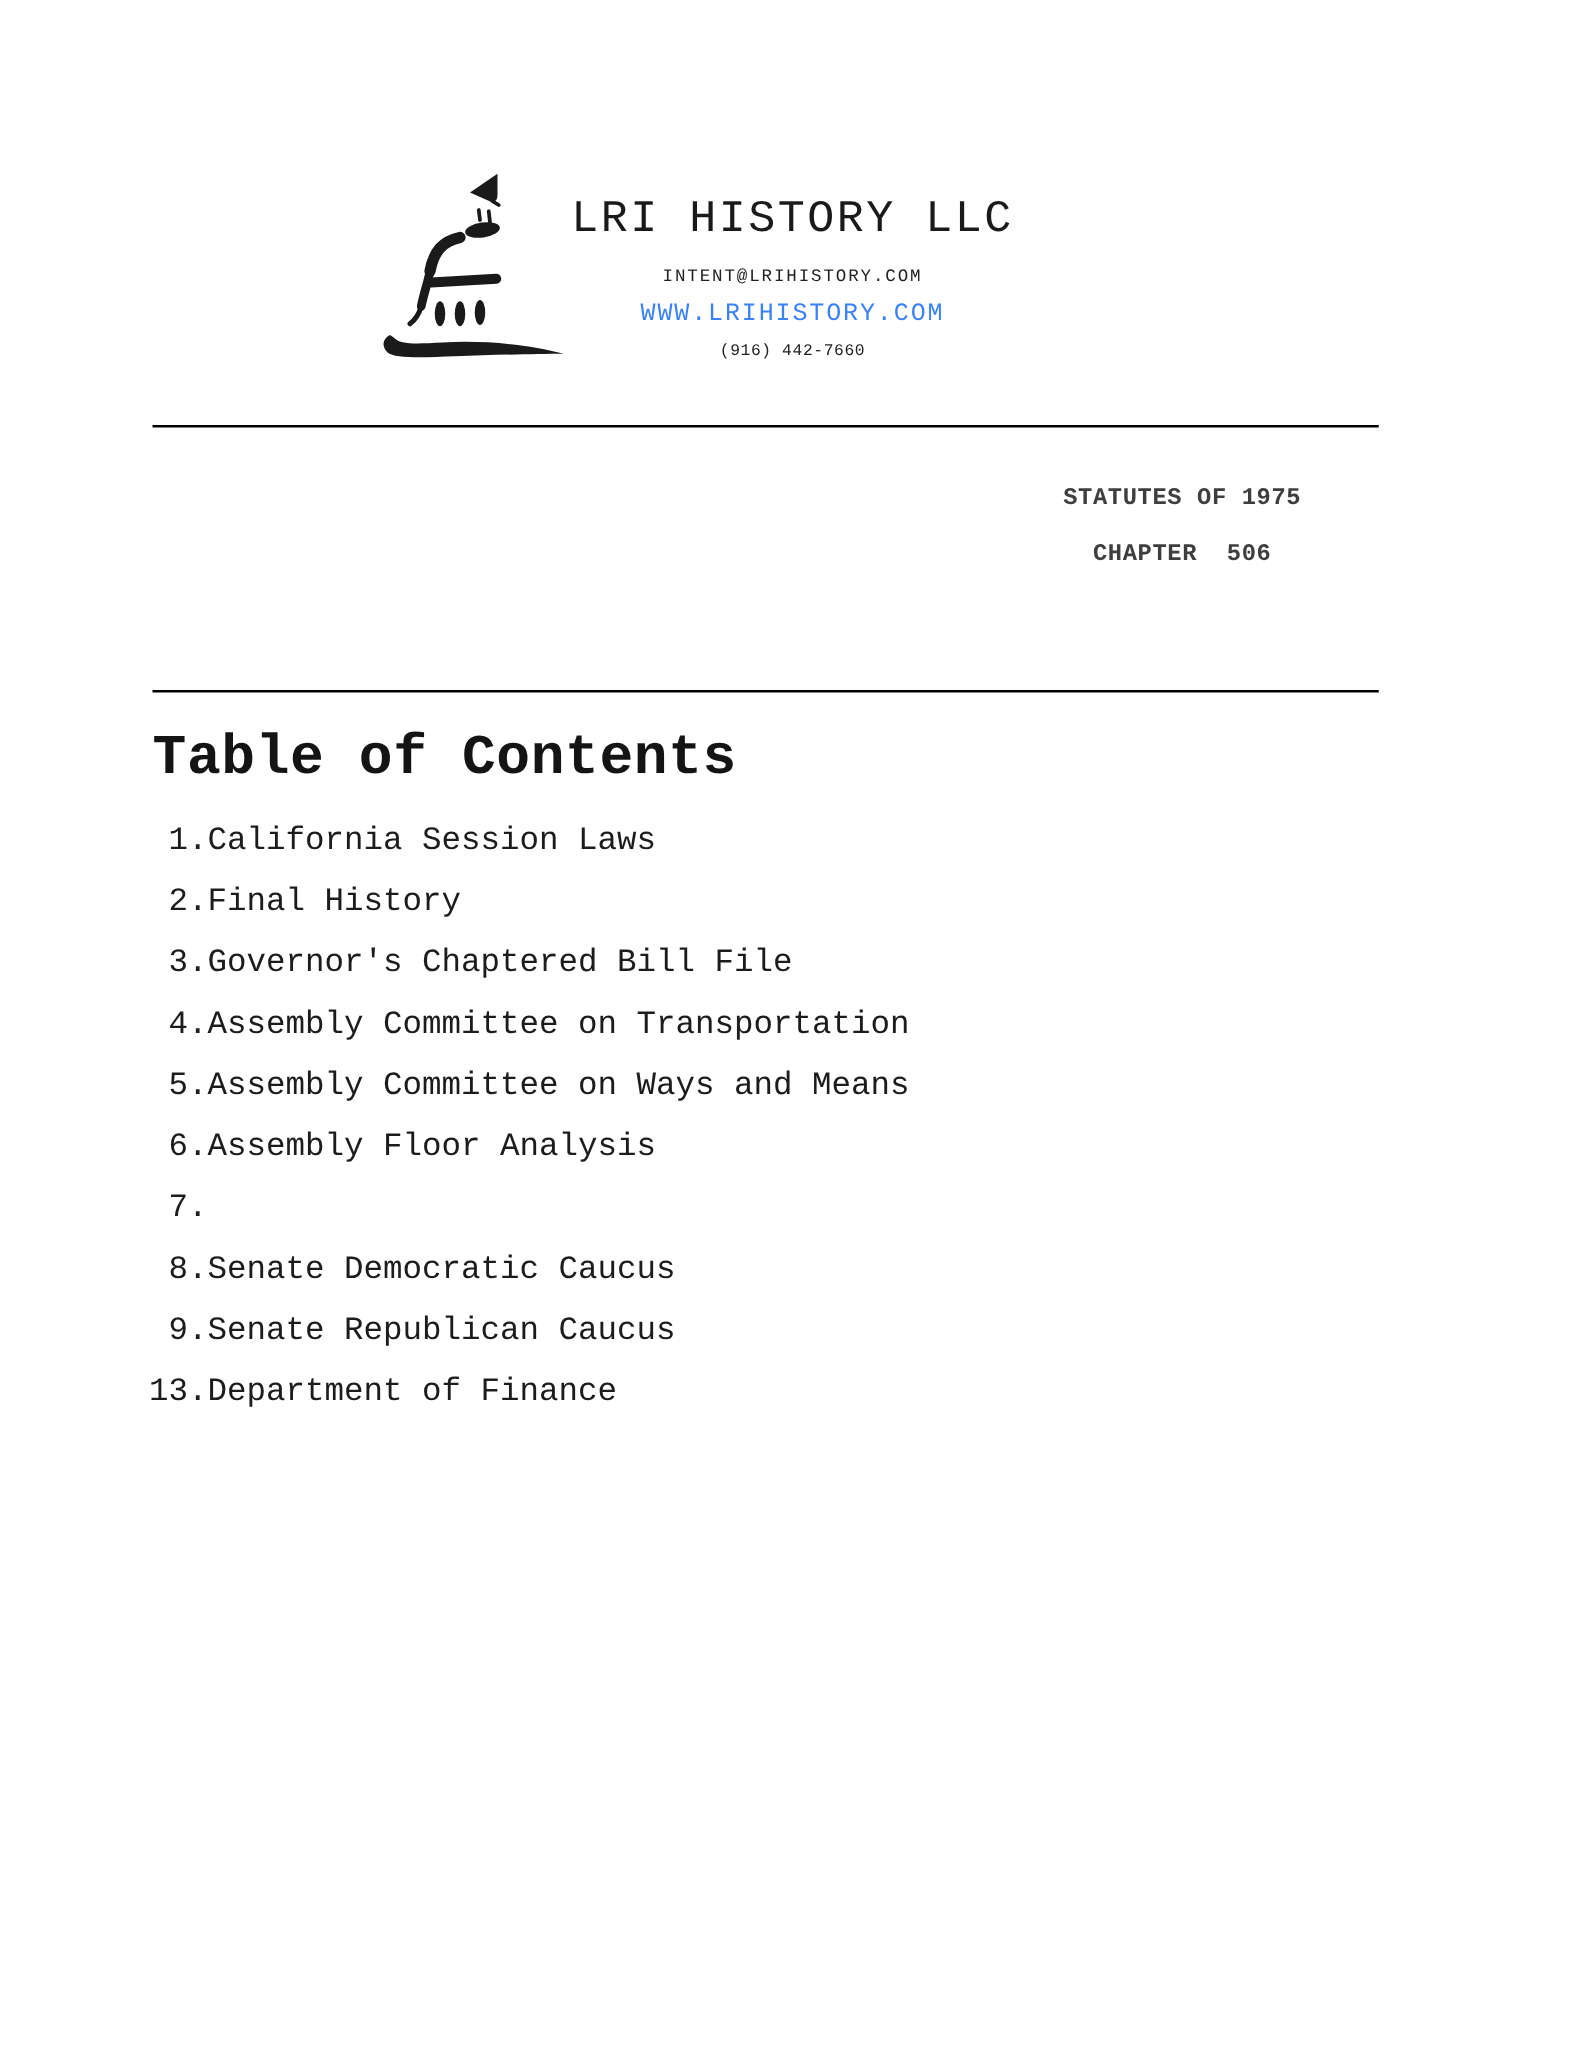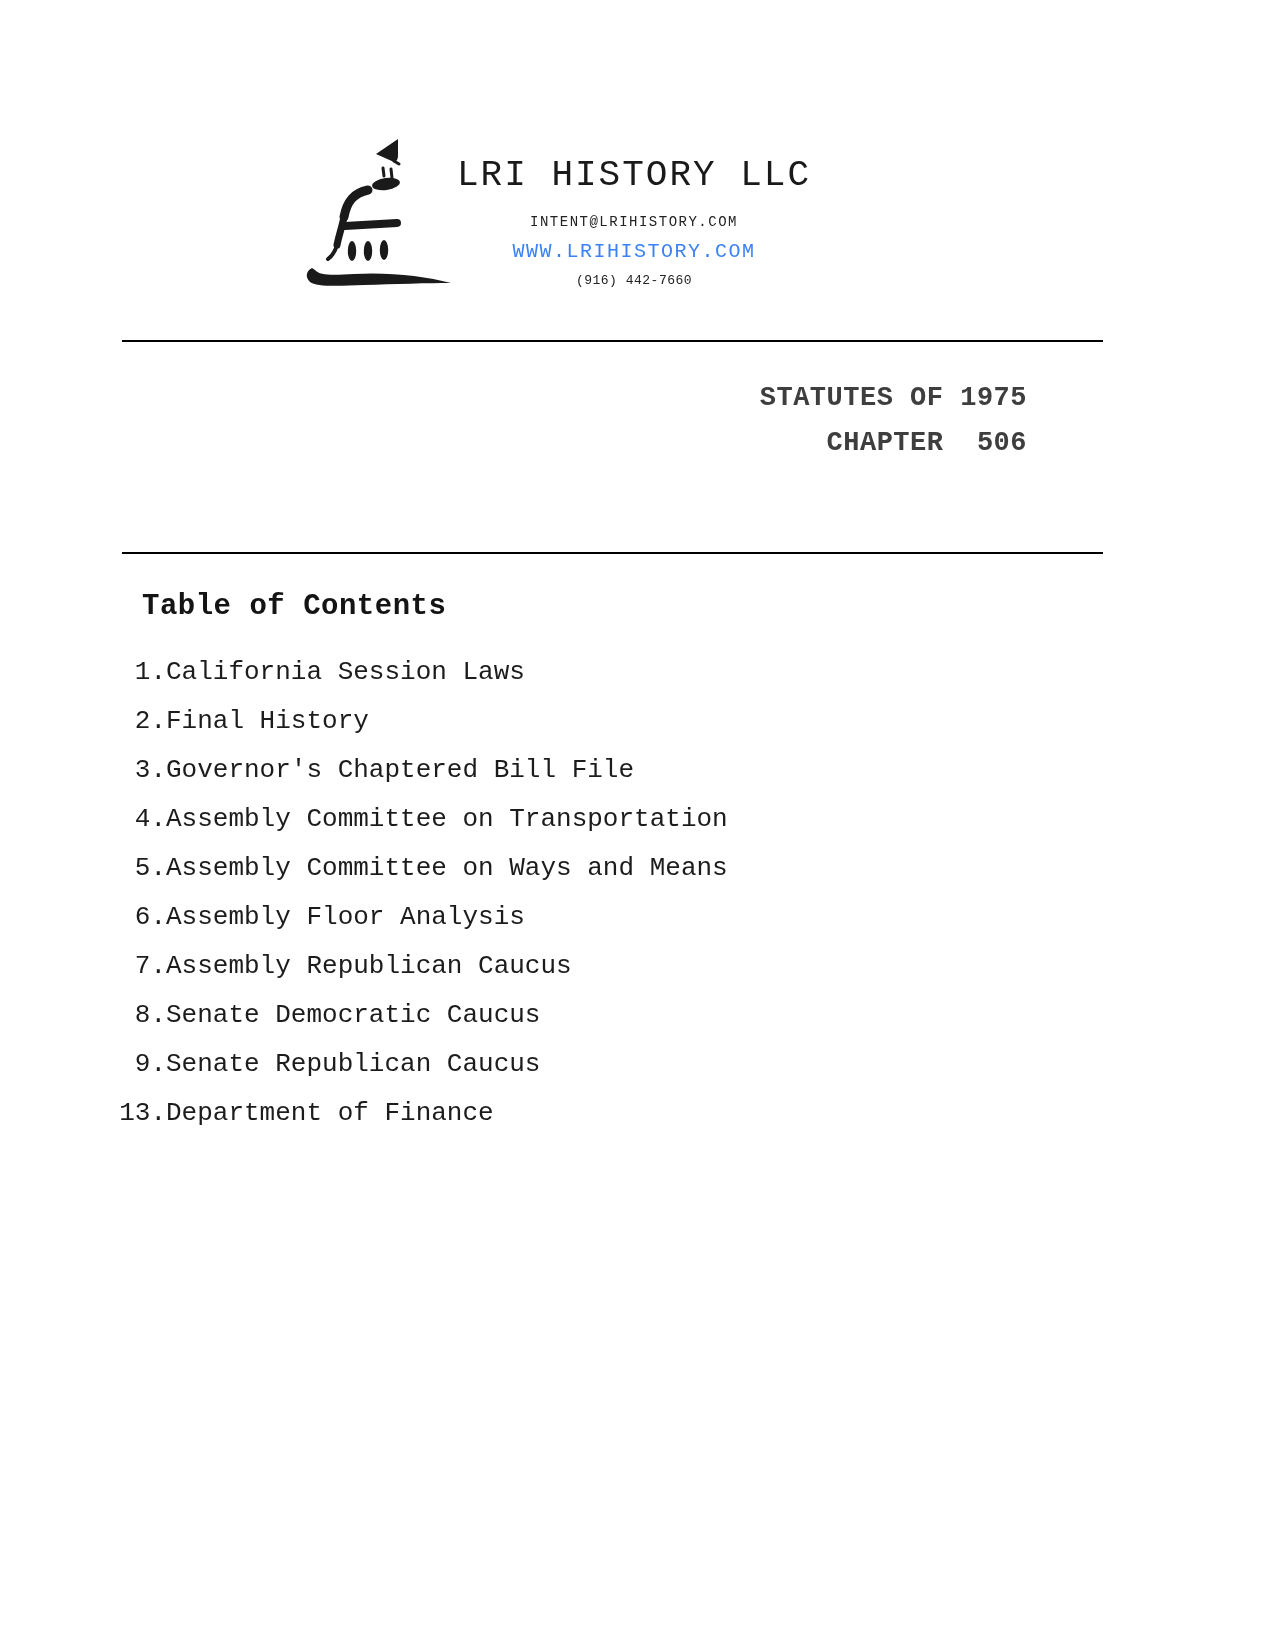--- a/index.html
+++ b/index.html
@@ -40,33 +40,33 @@
     font-size: 13px; line-height: 22px; letter-spacing: 0.5px; color: #222222;
   }
 
   
   .rule { position: absolute; left: 122px; width: 981px; height: 2px; background: #000000; }
   .rule-top { top: 340px; }
   .rule-mid { top: 552px; }
 
   
   .reference {
-    position: absolute; top: 376px; right: 249px;
-    text-align: right;
-    font-weight: bold; font-size: 27px; line-height: 45px;
+    position: absolute; top: 376px; right: 235px;
+    text-align: center;
+    font-weight: bold; font-size: 19px; line-height: 45px;
     letter-spacing: 0.5px;
     color: #3e3e3e;
   }
   .reference div { white-space: pre; }
 
   
   .toc-heading {
     position: absolute; left: 122px; top: 588px;
-    font-weight: bold; font-size: 29px; line-height: 38px;
-    letter-spacing: 0.5px; color: #141414; margin-left: 20px;
+    font-weight: bold; font-size: 45px; line-height: 38px;
+    letter-spacing: 0.5px; color: #141414;
   }
   .toc-list { position: absolute; left: 100px; top: 647px; width: 900px; }
   .toc-row {
     display: flex; align-items: center;
     height: 49px;
     font-size: 26px; color: #1c1c1c;
   }
   .toc-num { width: 66px; text-align: right; flex: 0 0 auto; }
   .toc-label { margin-left: 0; white-space: nowrap; }
 
@@ -149,21 +149,20 @@
     <div class="toc-row">
       <span class="toc-num">5.</span>
       <span class="toc-label">Assembly Committee on Ways and Means</span>
     </div>
     <div class="toc-row">
       <span class="toc-num">6.</span>
       <span class="toc-label">Assembly Floor Analysis</span>
     </div>
     <div class="toc-row">
       <span class="toc-num">7.</span>
-      <span class="toc-label">Assembly Republican Caucus</span>
     </div>
     <div class="toc-row">
       <span class="toc-num">8.</span>
       <span class="toc-label">Senate Democratic Caucus</span>
     </div>
     <div class="toc-row">
       <span class="toc-num">9.</span>
       <span class="toc-label">Senate Republican Caucus</span>
     </div>
     <div class="toc-row">

